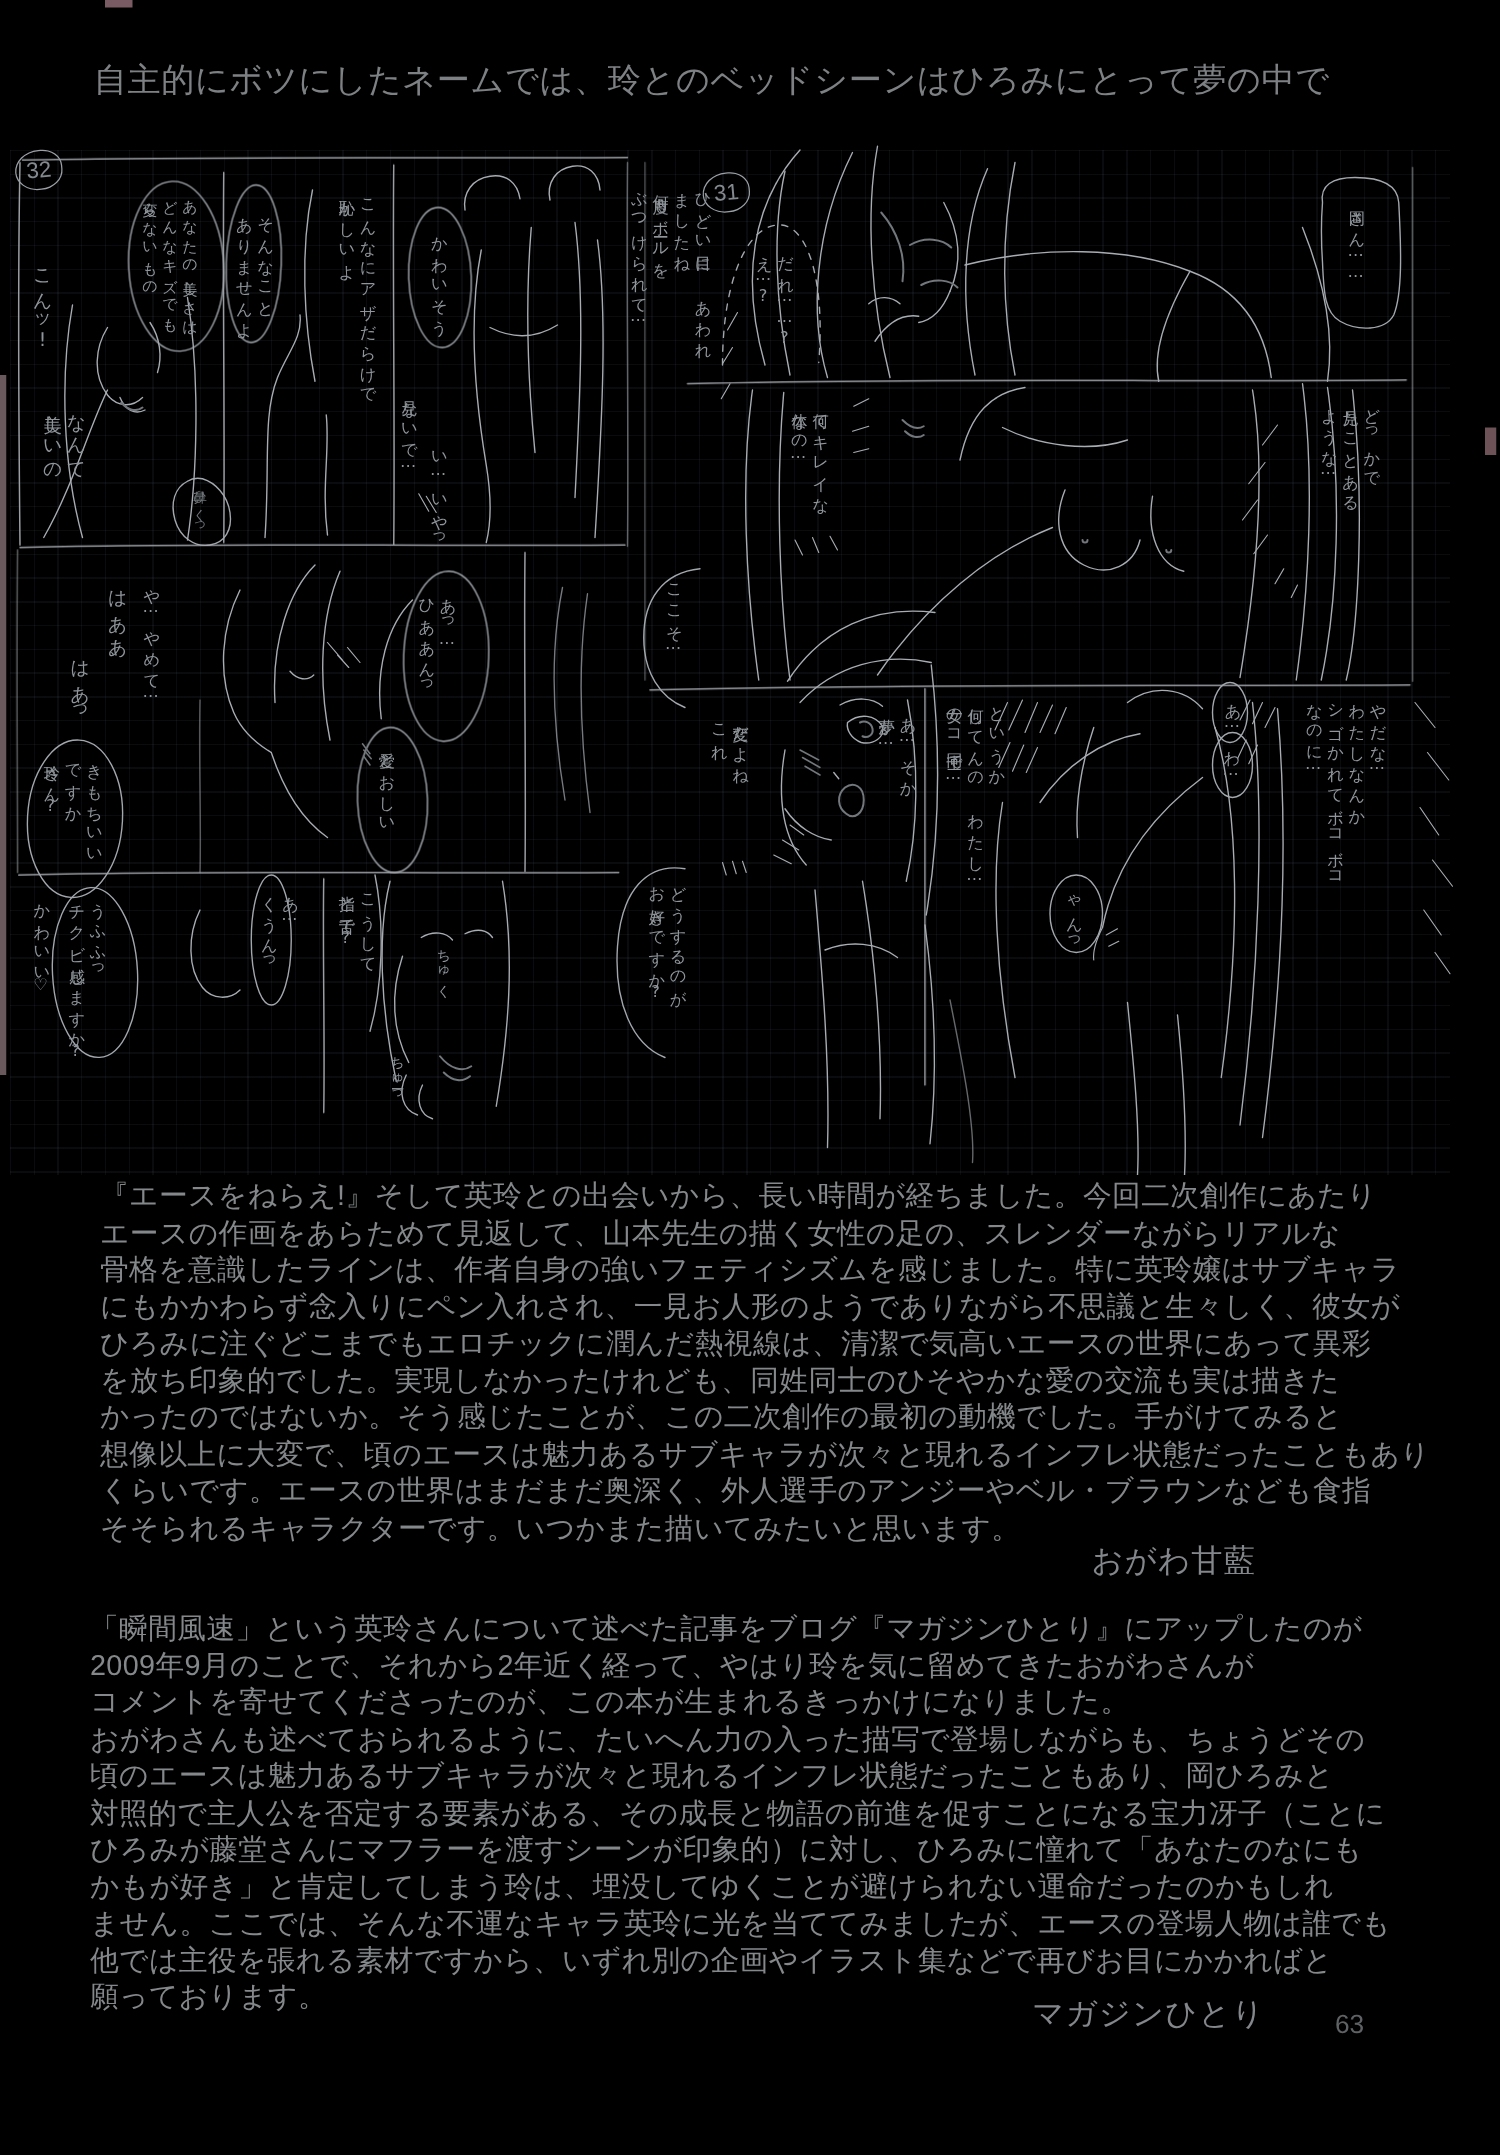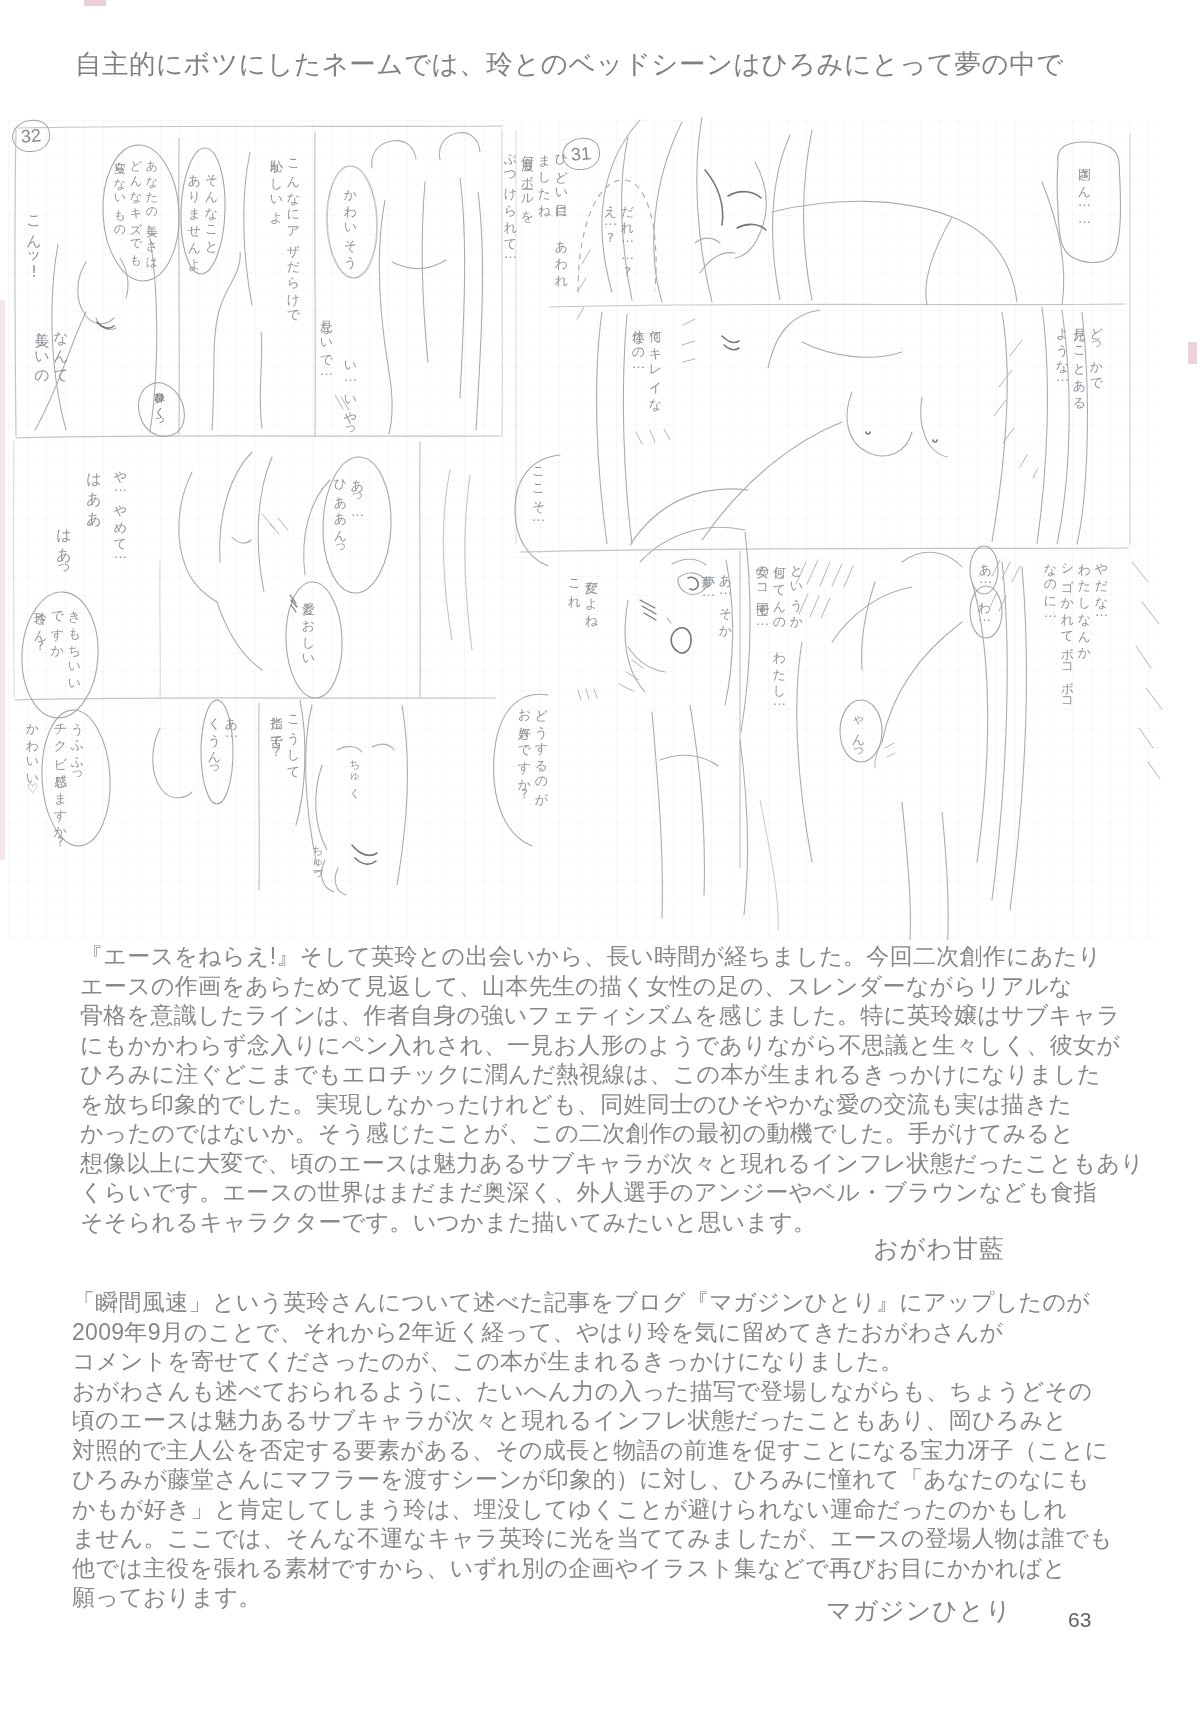--- a/index.html
+++ b/index.html
@@ -1,16 +1,16 @@
 <!DOCTYPE html>
 <html><head>
 <meta charset="utf-8">
 <style>
   html,body{margin:0;padding:0;background:#e8e8e8;}
-  .page{position:relative;width:1200px;height:1724px;background:#ffffff;overflow:hidden;
+  .page{position:relative;width:1200px;height:1724px;background:#000000;overflow:hidden;
         font-family:"Liberation Sans","DejaVu Sans",sans-serif;}
   
   .hdr{position:absolute;left:75px;top:46px;width:1040px;color:#7e8184;font-size:26.5px;}
   .hdr .hl{height:37px;line-height:37px;white-space:nowrap;letter-spacing:.5px;}
   .para{position:absolute;color:#85888b;font-size:23px;letter-spacing:.3px;}
   .para .pl{height:29.5px;line-height:29.5px;white-space:nowrap;}
   .sig{position:absolute;color:#83868a;font-size:25px;text-align:right;letter-spacing:1px;font-family:Liberation Serif, serif;}
   .pageno{position:absolute;left:1068px;top:1608px;color:#5f6265;font-size:21px;}
   
   .sketch{position:absolute;left:0;top:112px;width:1200px;height:828px;}
@@ -281,21 +281,21 @@
 わたしなんか
 シゴかれてボコボコ
 なのに…</div>
   </div>
 
   <div class="para" style="left:80px;top:942px">
     <div class="pl">『エースをねらえ!』そして英玲との出会いから、長い時間が経ちました。今回二次創作にあたり</div>
     <div class="pl">エースの作画をあらためて見返して、山本先生の描く女性の足の、スレンダーながらリアルな</div>
     <div class="pl">骨格を意識したラインは、作者自身の強いフェティシズムを感じました。特に英玲嬢はサブキャラ</div>
     <div class="pl">にもかかわらず念入りにペン入れされ、一見お人形のようでありながら不思議と生々しく、彼女が</div>
-    <div class="pl">ひろみに注ぐどこまでもエロチックに潤んだ熱視線は、この本が生まれるきっかけになりました</div>
+    <div class="pl">ひろみに注ぐどこまでもエロチックに潤んだ熱視線は、清潔で気高いエースの世界にあって異彩</div>
     <div class="pl">を放ち印象的でした。実現しなかったけれども、同姓同士のひそやかな愛の交流も実は描きた</div>
     <div class="pl">かったのではないか。そう感じたことが、この二次創作の最初の動機でした。手がけてみると</div>
     <div class="pl">想像以上に大変で、頃のエースは魅力あるサブキャラが次々と現れるインフレ状態だったこともあり</div>
     <div class="pl">くらいです。エースの世界はまだまだ奥深く、外人選手のアンジーやベル・ブラウンなども食指</div>
     <div class="pl">そそられるキャラクターです。いつかまた描いてみたいと思います。</div>
   </div>
   <div class="sig" style="left:700px;top:1232px;width:305px">おがわ甘藍</div>
 
   <div class="para" style="left:72px;top:1288px">
     <div class="pl">「瞬間風速」という英玲さんについて述べた記事をブログ『マガジンひとり』にアップしたのが</div>

